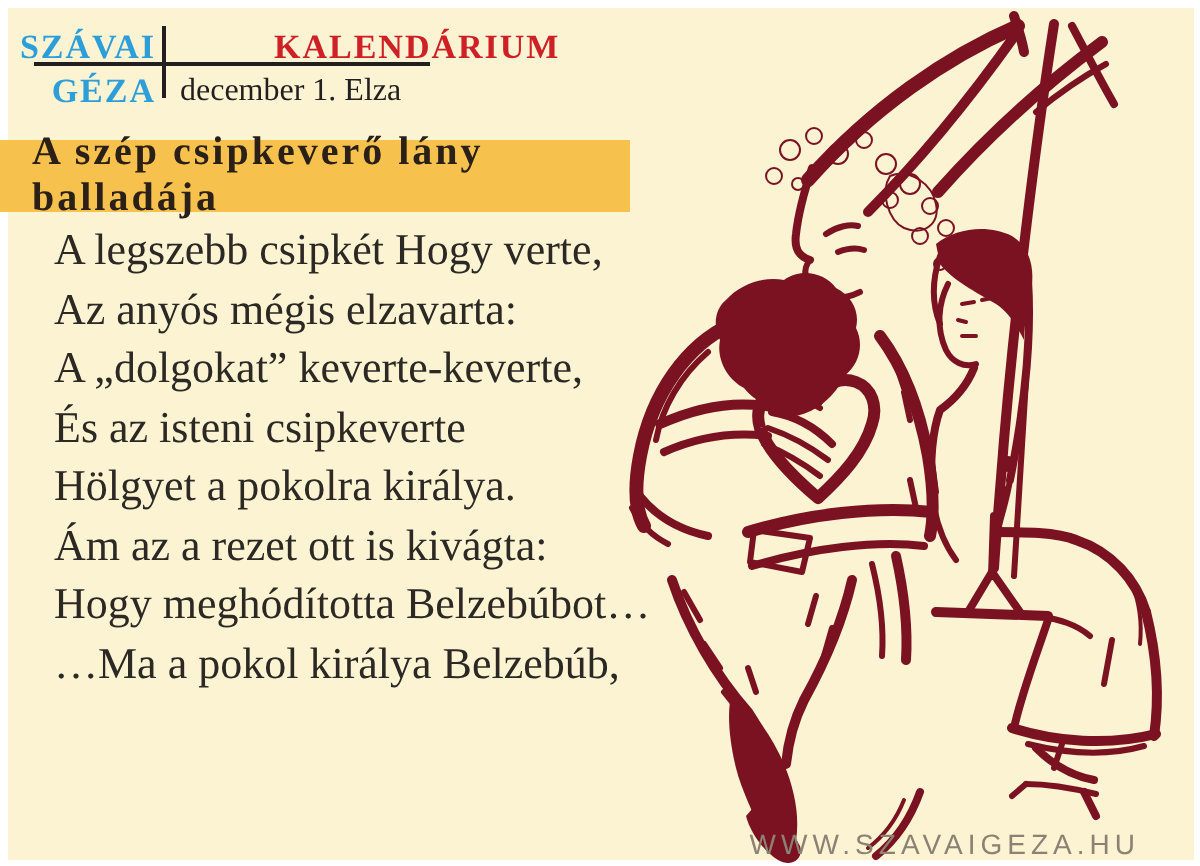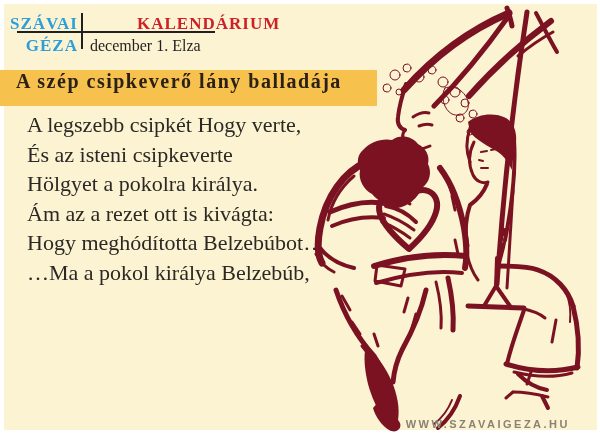--- a/index.html
+++ b/index.html
@@ -11,35 +11,35 @@
   .card{position:absolute;left:4px;top:4px;right:3px;bottom:3px;background:var(--background,#fbf3d2);}
   .abs{position:absolute;}
   
   .author{width:78px;text-align:right;font-weight:bold;font-size:17px;letter-spacing:1px;color:var(--blue,#2e9ed9);}
   .series{font-weight:bold;font-size:17px;letter-spacing:1px;color:var(--red,#ce2127);}
   .dateline{font-size:16px;color:var(--black,#231f20);}
   .hline{left:17px;top:31px;width:198px;height:2px;background:var(--black,#231f20);}
   .vline{left:81px;top:13px;width:2px;height:36px;background:var(--black,#231f20);}
   
   .title-bar{
-    left:0;top:70px;width:377px;height:36px;background:var(--title-bar-bg,#f6c14d);
-    display:flex;align-items:flex-start;
+    left:0;top:70px;width:315px;height:36px;background:var(--title-bar-bg,#f6c14d);
+    display:flex;align-items:center;
   }
   .title-bar span{
     padding-left:16px;font-weight:bold;font-size:20px;letter-spacing:1.5px;
     color:var(--title-text,#2a2017);
   }
   
   .poem{left:27px;top:110px;width:320px;color:var(--poem-text,#2c2824);}
   .poem div{font-size:22px;line-height:29.5px;white-space:nowrap;}
   
   .site{
     right:30px;bottom:3px;
-    font-family:"Liberation Sans", sans-serif;font-weight:bold;
-    font-size:11px;letter-spacing:2.5px;color:var(--footer-text,#8b8274);
+    font-family:"Liberation Sans", sans-serif;font-weight:normal;
+    font-size:14px;letter-spacing:2.5px;color:var(--footer-text,#8b8274);
   }
   
   svg.illu{position:absolute;left:300px;top:0;width:300px;height:433px;color:var(--illustration,#7b1222);}
   svg.illu path, svg.illu circle, svg.illu line{stroke:currentColor;fill:none;stroke-linecap:round;stroke-linejoin:round;}
   svg.illu .f{fill:currentColor;stroke:none;}
 </style>
 </head>
 <body>
 
 <div class="card"></div>
@@ -50,20 +50,22 @@
 <div class="abs vline"></div>
 <div class="abs series" style="left:89px;top:14px;margin-left:48px;">KALENDÁRIUM</div>
 <div class="abs dateline" style="left:90px;top:37px;">december 1. Elza</div>
 
 <div class="abs title-bar">
   <span>A szép csipkeverő lány balladája</span>
 </div>
 
 <div class="abs poem">
   <div>A legszebb csipkét Hogy verte,</div>
+  <div>Az anyós mégis elzavarta:</div>
+  <div>A „dolgokat” keverte-keverte,</div>
   <div>És az isteni csipkeverte</div>
   <div>Hölgyet a pokolra királya.</div>
   <div>Ám az a rezet ott is kivágta:</div>
   <div>Hogy meghódította Belzebúbot…</div>
   <div>…Ma a pokol királya Belzebúb,</div>
 </div>
 
 <svg class="illu" viewBox="300 0 300 433" aria-hidden="true">
 
   <g>

